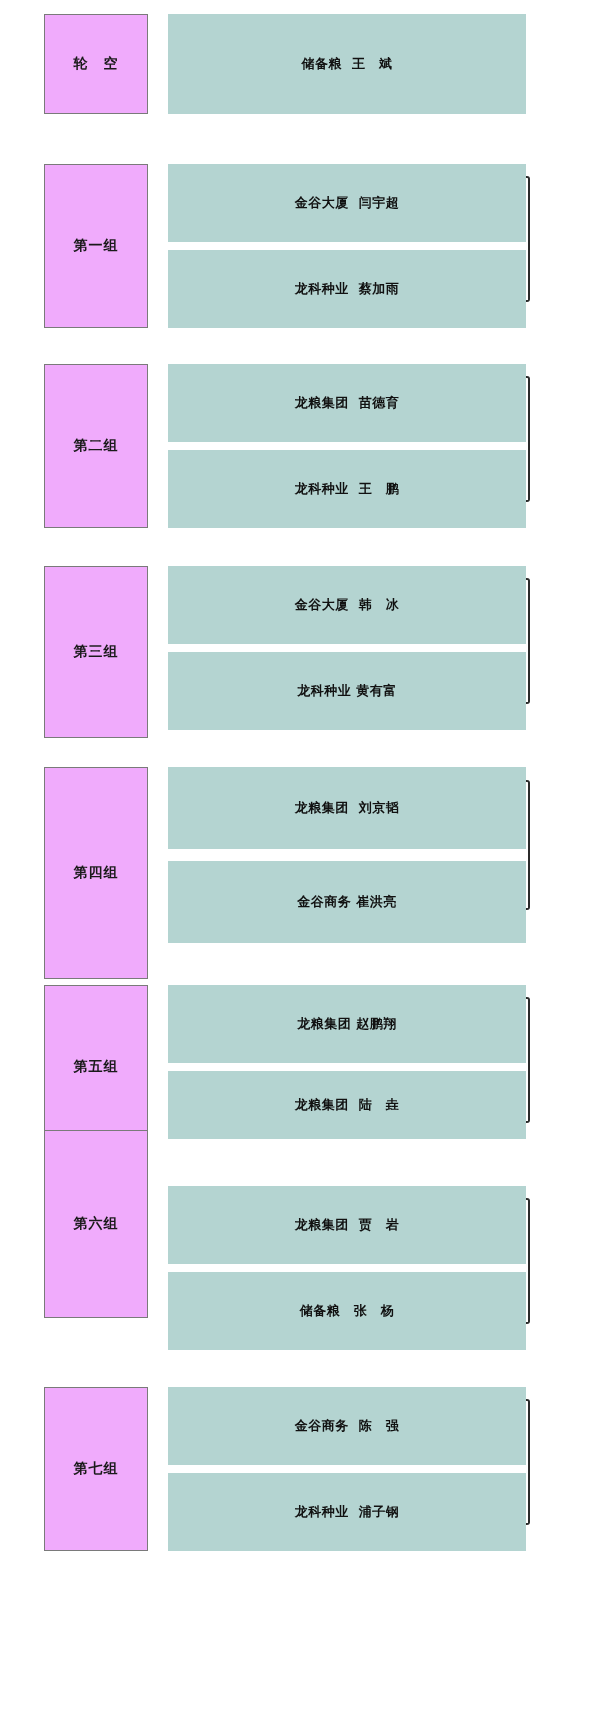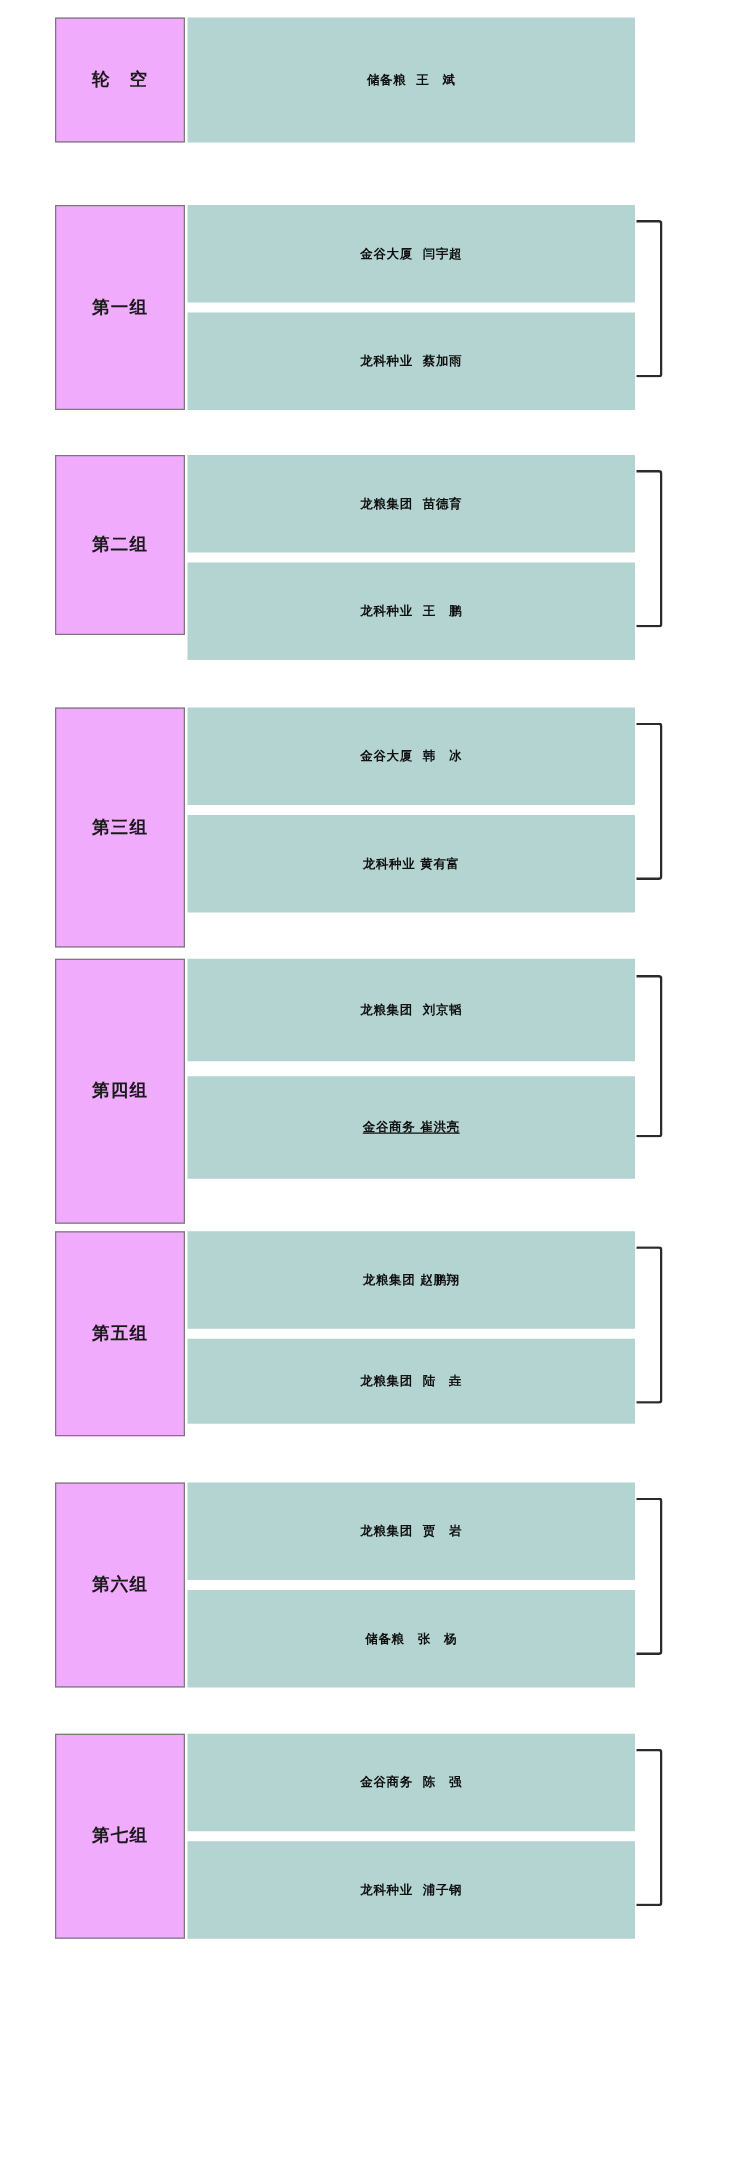--- a/index.html
+++ b/index.html
@@ -27,26 +27,26 @@
     font-family:"DejaVu Serif","Liberation Serif",serif;
     font-size:14px;
     font-weight:600;
     letter-spacing:1px;
     z-index:3;
   }
 
   
   .player-bar{
     position:absolute;
-    left:150px;
+    left:168px;
     width:358px;
     background:#b4d4d1;
     display:flex;align-items:center;justify-content:center;
     color:#111111;
-    font-size:10px;
+    font-size:13px;
     font-weight:700;
     letter-spacing:0.5px;
     white-space:pre;
     z-index:2;
   }
 
   
   .connector{
     position:absolute;
     left:509px;
@@ -70,53 +70,53 @@
     </div>
     <div class="group-block">
       <div class="group-label" style="top: 164px; height: 164px;">
         <span>第一组</span>
       </div>
       <div class="player-bar" style="top: 164px; height: 78px;"><span>金谷大厦  闫宇超</span></div>
       <div class="player-bar" style="top: 250px; height: 78px;"><span>龙科种业  蔡加雨</span></div>
       <div class="connector" style="top: 176px; height: 126px;"></div>
     </div>
     <div class="group-block">
-      <div class="group-label" style="top: 364px; height: 144px;">
+      <div class="group-label" style="top: 364px; height: 164px;">
         <span>第二组</span>
       </div>
       <div class="player-bar" style="top: 364px; height: 78px;"><span>龙粮集团  苗德育</span></div>
       <div class="player-bar" style="top: 450px; height: 78px; align-items: center;"><span>龙科种业  王　鹏</span></div>
       <div class="connector" style="top: 376px; height: 126px;"></div>
     </div>
     <div class="group-block">
-      <div class="group-label" style="top: 566px; height: 192px;">
+      <div class="group-label" style="top: 566px; height: 172px;">
         <span>第三组</span>
       </div>
       <div class="player-bar" style="top: 566px; height: 78px;"><span>金谷大厦  韩　冰</span></div>
       <div class="player-bar" style="top: 652px; height: 78px; align-items: center;"><span>龙科种业 黄有富</span></div>
       <div class="connector" style="top: 578px; height: 126px;"></div>
     </div>
     <div class="group-block">
       <div class="group-label" style="top: 767px; height: 212px;">
         <span>第四组</span>
       </div>
       <div class="player-bar" style="top: 767px; height: 82px;"><span>龙粮集团  刘京韬</span></div>
-      <div class="player-bar" style="top: 861px; height: 82px; text-decoration: underline;"><span>金谷商务 崔洪亮</span></div>
+      <div class="player-bar" style="top: 861px; height: 82px;"><span>金谷商务 崔洪亮</span></div>
       <div class="connector" style="top: 780px; height: 130px;"></div>
     </div>
     <div class="group-block">
       <div class="group-label" style="top: 985px; height: 164px;">
         <span>第五组</span>
       </div>
       <div class="player-bar" style="top: 985px; height: 78px;"><span>龙粮集团 赵鹏翔</span></div>
       <div class="player-bar" style="top: 1071px; height: 68px;"><span>龙粮集团  陆　垚</span></div>
       <div class="connector" style="top: 997px; height: 126px;"></div>
     </div>
     <div class="group-block">
-      <div class="group-label" style="top: 1186px; height: 164px;">
+      <div class="group-label" style="top: 1130px; height: 188px;">
         <span>第六组</span>
       </div>
       <div class="player-bar" style="top: 1186px; height: 78px;"><span>龙粮集团  贾　岩</span></div>
       <div class="player-bar" style="top: 1272px; height: 78px;"><span>储备粮　张　杨</span></div>
       <div class="connector" style="top: 1198px; height: 126px;"></div>
     </div>
     <div class="group-block">
       <div class="group-label" style="top: 1387px; height: 164px;">
         <span>第七组</span>
       </div>

